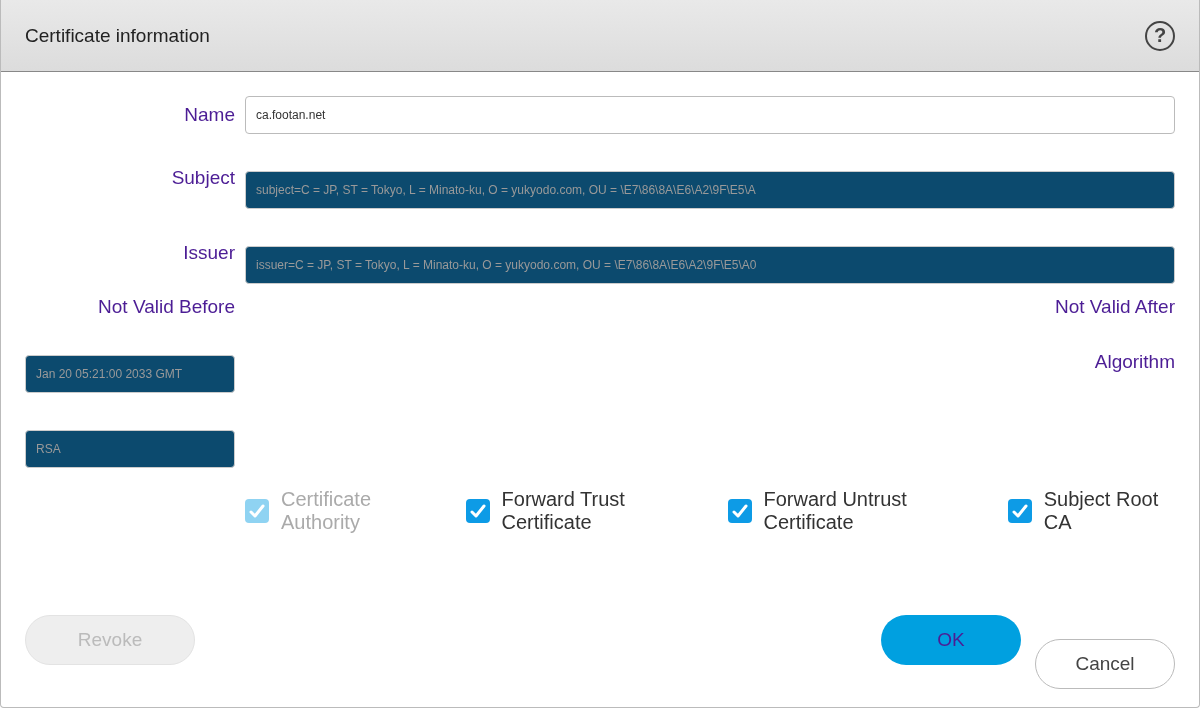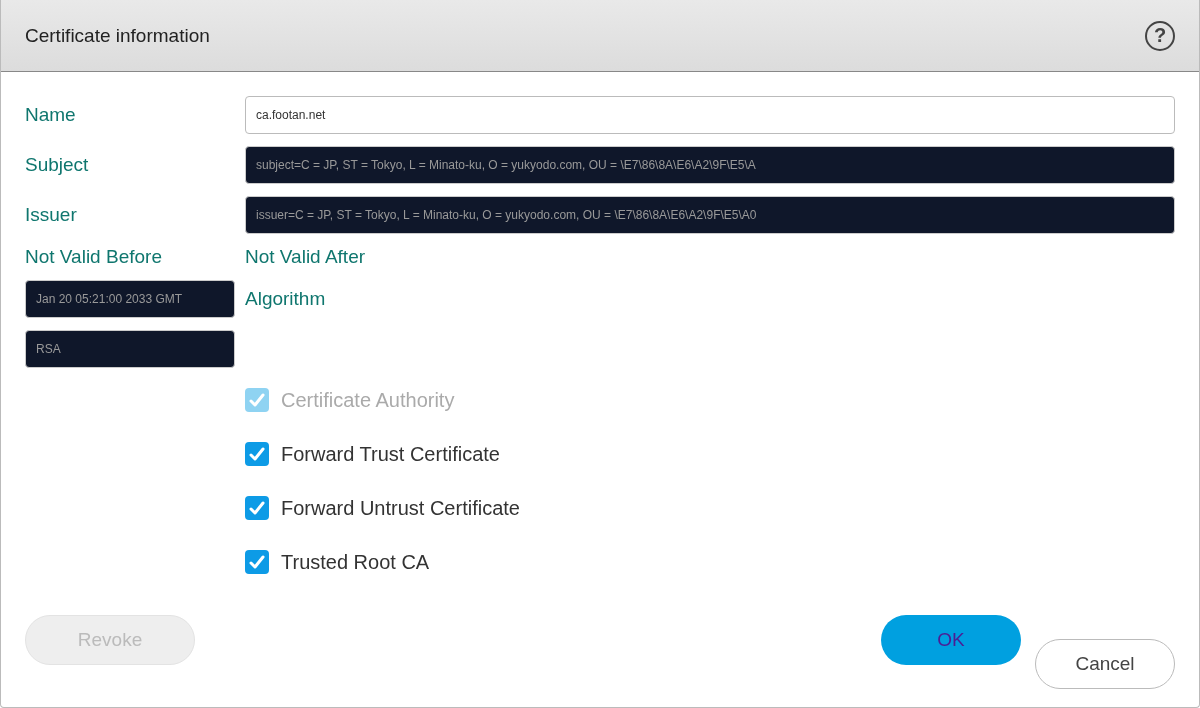--- a/index.html
+++ b/index.html
@@ -51,43 +51,45 @@
     overflow: hidden;
   }
   .form {
     display: grid;
     grid-template-columns: 210px 1fr;
     column-gap: 10px;
     row-gap: 12px;
     align-items: center;
   }
   .lbl {
-    color: #0f766e;
+    text-align: right;
+    color: #4c1d95;
     font-size: 19px;
   }
   input[type="text"] {
     width: 100%;
     height: 38px;
     padding: 4px 10px;
     font-size: 12px;
     border: 1px solid #bbb;
     border-radius: 4px;
     font-family: inherit;
     color: #333;
     background: #fff;
   }
   input[type="text"]:disabled {
-    background: #0f172a;
+    background: #0c4a6e;
     color: #999;
     border-color: #ccc;
+    margin-top: 25px;
   }
   .checkbox-block {
     grid-column: 2;
     display: flex;
-    flex-direction: column;
+    flex-direction: row;
     gap: 30px;
     padding-top: 8px;
   }
   .check-row {
     display: flex;
     align-items: center;
     gap: 12px;
   }
   .cbox {
     width: 24px; height: 24px;
@@ -212,21 +214,21 @@
           </div>
           <span class="check-label">Forward Untrust Certificate</span>
         </div>
 
         <div class="check-row">
           <div class="cbox checked">
             <svg viewBox="0 0 16 16">
                 <polyline points="2,9 6,13 14,3"></polyline>
               </svg>
           </div>
-          <span class="check-label">Trusted Root CA</span>
+          <span class="check-label">Subject Root CA</span>
         </div>
 
       </div>
     </div>
   </div>
 
   <div class="footer">
     <div class="btn btn-revoke">Revoke</div>
     <div class="spacer"></div>
     <div class="btn btn-ok">OK</div>

